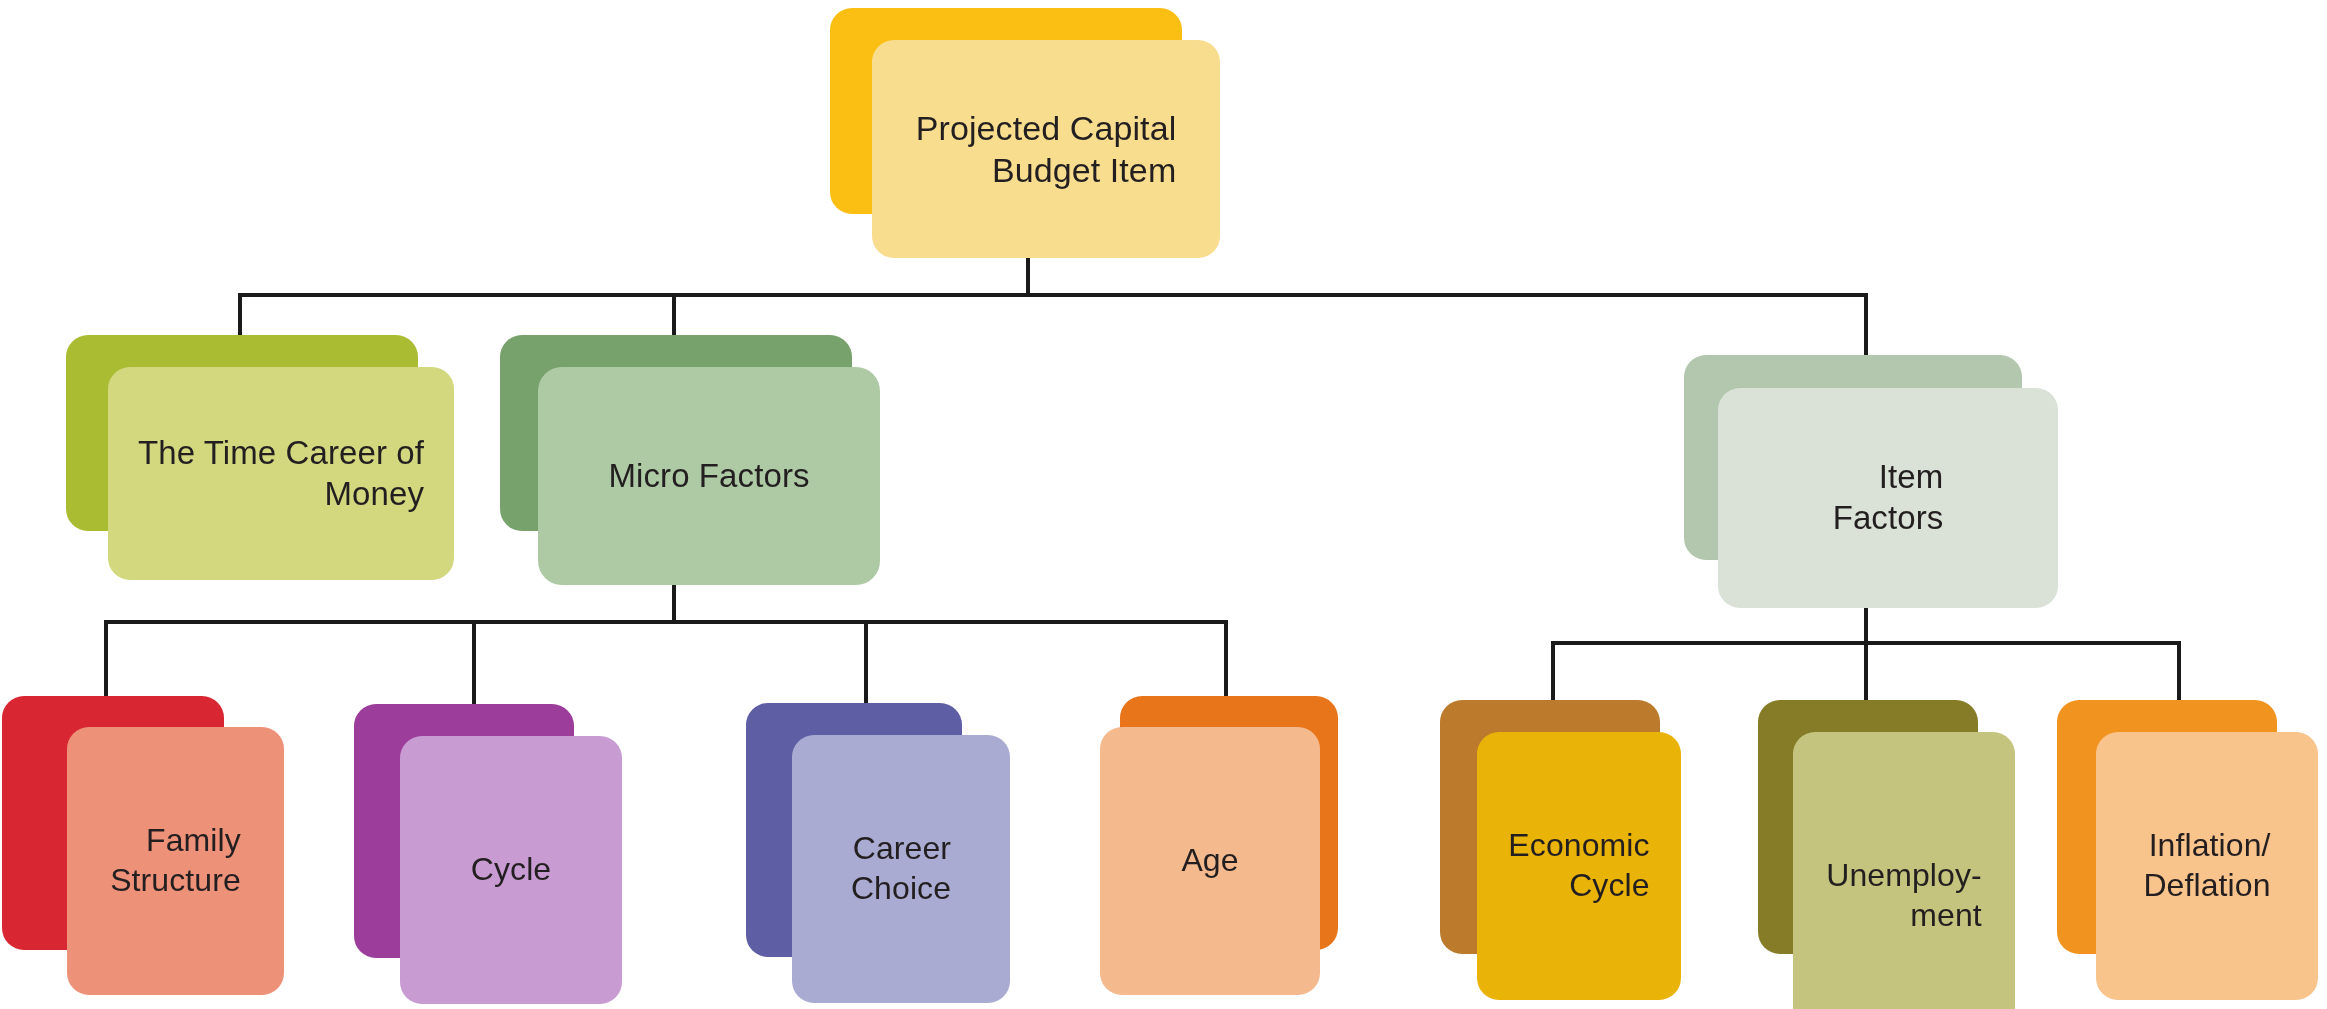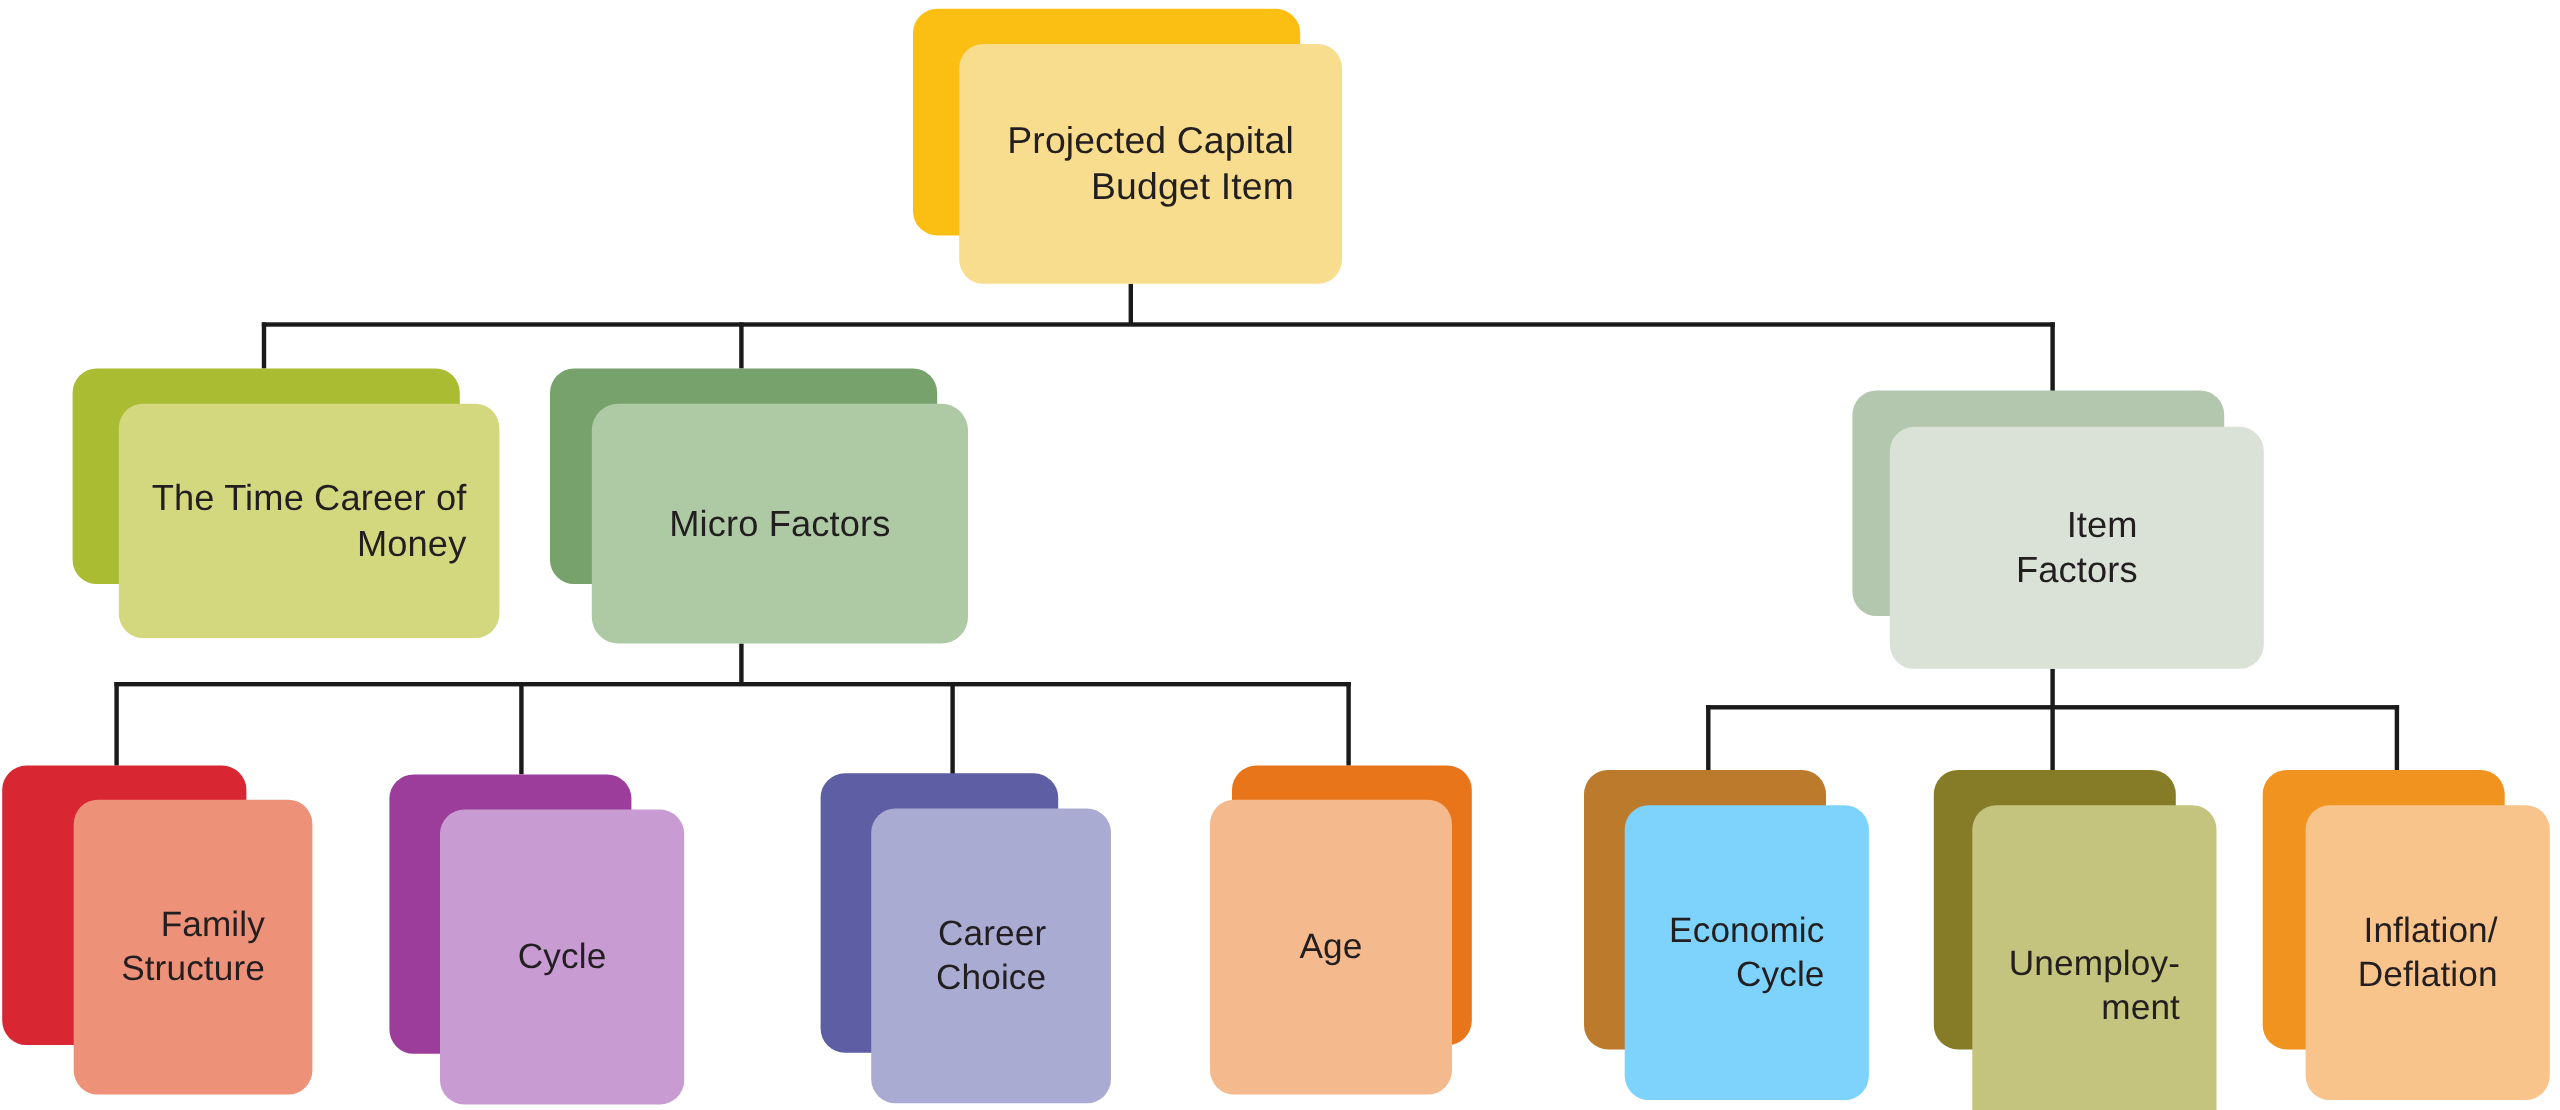--- a/index.html
+++ b/index.html
@@ -135,21 +135,21 @@
 
   <div class="node lvl3" style="left:0; top:0;">
     <div class="card-back" style="left:1120px; top:696px; width:218px; height:254px; background:#e8751a;"></div>
     <div class="card-front" style="left:1100px; top:727px; width:220px; height:268px; background:#f4b98d;">
       <span class="card-label">Age</span>
     </div>
   </div>
 
   <div class="node lvl3" style="left:0; top:0;">
     <div class="card-back" style="left:1440px; top:700px; width:220px; height:254px; background:#bc7a2d;"></div>
-    <div class="card-front" style="left:1477px; top:732px; width:222px; height:268px; background:#7dd3fc;">
+    <div class="card-front" style="left:1477px; top:732px; width:204px; height:268px; background:#eab308;">
       <span class="card-label">Economic
 Cycle</span>
     </div>
   </div>
 
   <div class="node lvl3" style="left:0; top:0;">
     <div class="card-back" style="left:1758px; top:700px; width:220px; height:254px; background:#867c28;"></div>
     <div class="card-front" style="left:1793px; top:732px; width:222px; height:328px; background:#c5c47e;">
       <span class="card-label">Unemploy-
 ment</span>

